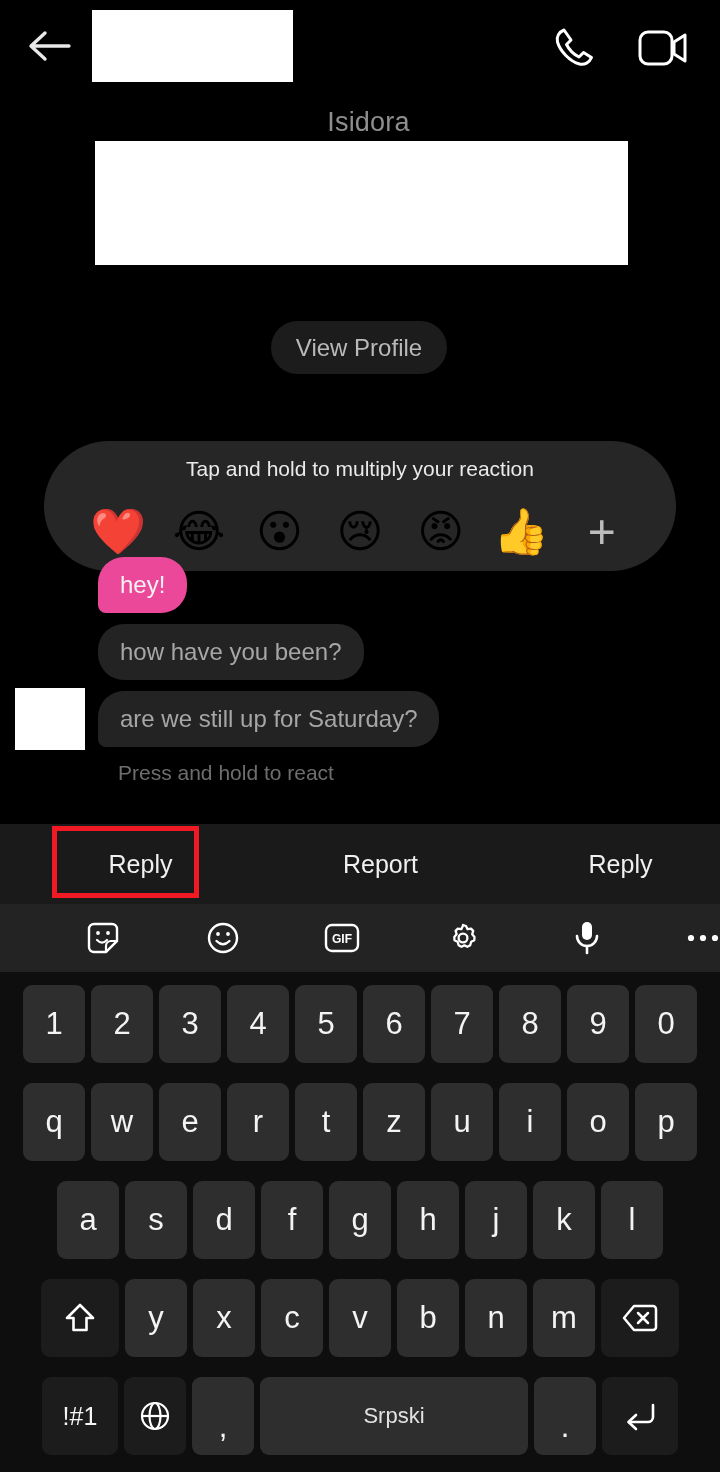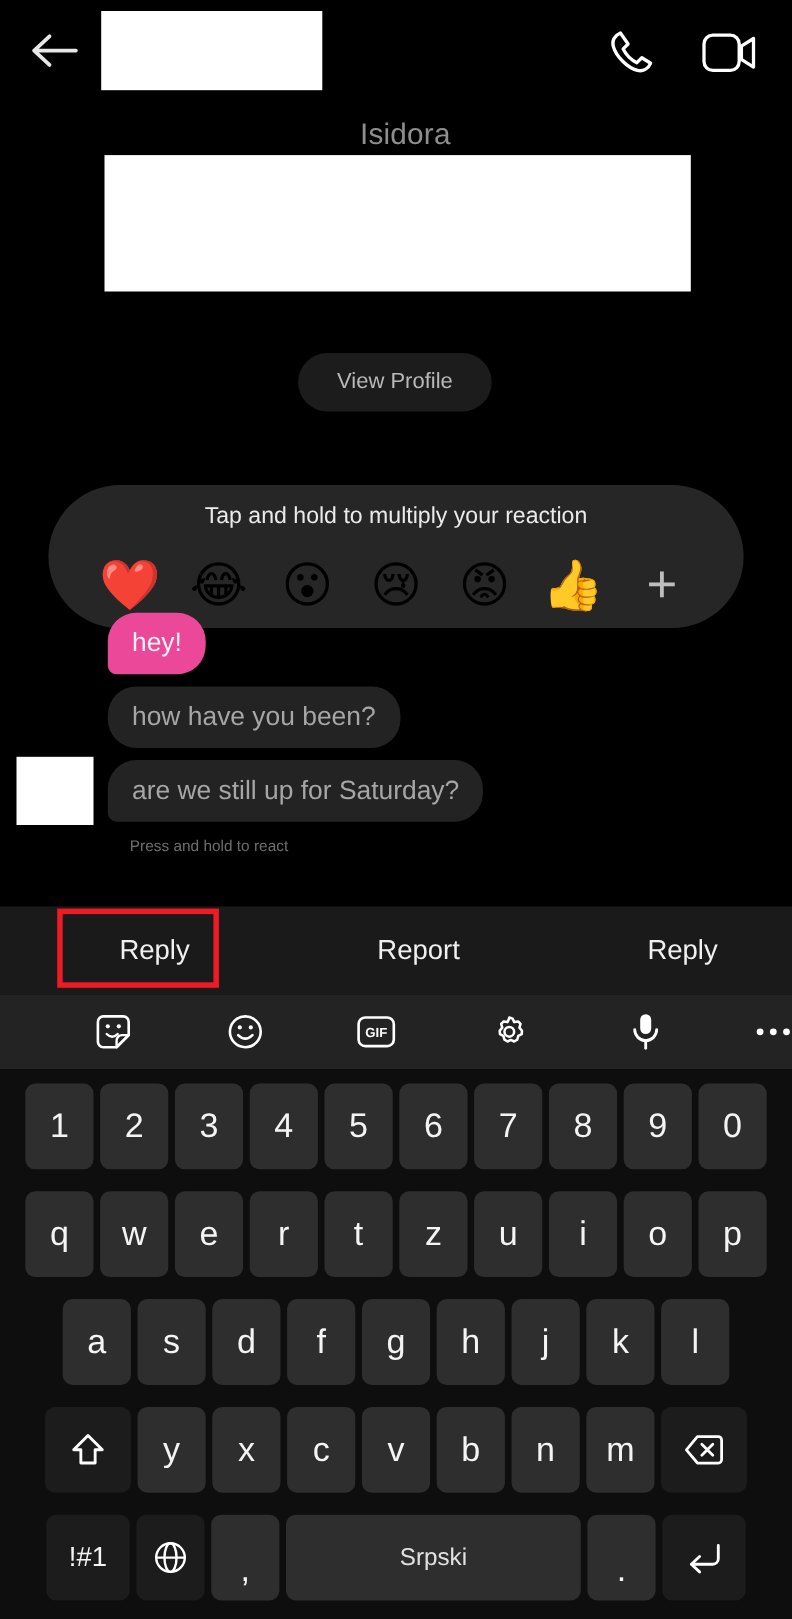--- a/index.html
+++ b/index.html
@@ -37,21 +37,21 @@
   }
   #redact-avatar-big {
     position:absolute; left:95px; top:141px;
     width:533px; height:124px; background:#fff;
   }
   #view-profile {
     position:absolute; left:271px; top:321px;
     width:176px; height:53px;
     background:#1c1c1c; border-radius:27px;
     display:flex; align-items:center; justify-content:center;
-    color:#b9b9b9; font-size:20px;
+    color:#b9b9b9; font-size:24px;
   }
 
   
   #reaction-bar {
     position:absolute; left:44px; top:441px;
     width:632px; height:130px;
     background:#262626; border-radius:65px;
   }
   #reaction-hint {
     position:absolute; left:0; top:16px; width:632px;
@@ -88,21 +88,21 @@
     border-radius:26px 26px 26px 8px;
   }
   #bubble-2 { left:98px; top:68px; border-radius:26px; }
   #bubble-3 { left:98px; top:135px; border-radius:26px 26px 26px 8px; }
   #redact-avatar-small {
     position:absolute; left:15px; top:132px;
     width:70px; height:62px; background:#fff;
   }
   #press-hold-hint {
     position:absolute; left:118px; top:205px;
-    color:#6e6e6e; font-size:14px;
+    color:#6e6e6e; font-size:21px;
   }
 
   
   #action-bar {
     position:absolute; left:0; top:824px; width:720px; height:80px;
     background:#1a1a1a;
     display:flex; align-items:center;
   }
   .action-item {
     flex:1; text-align:center;

